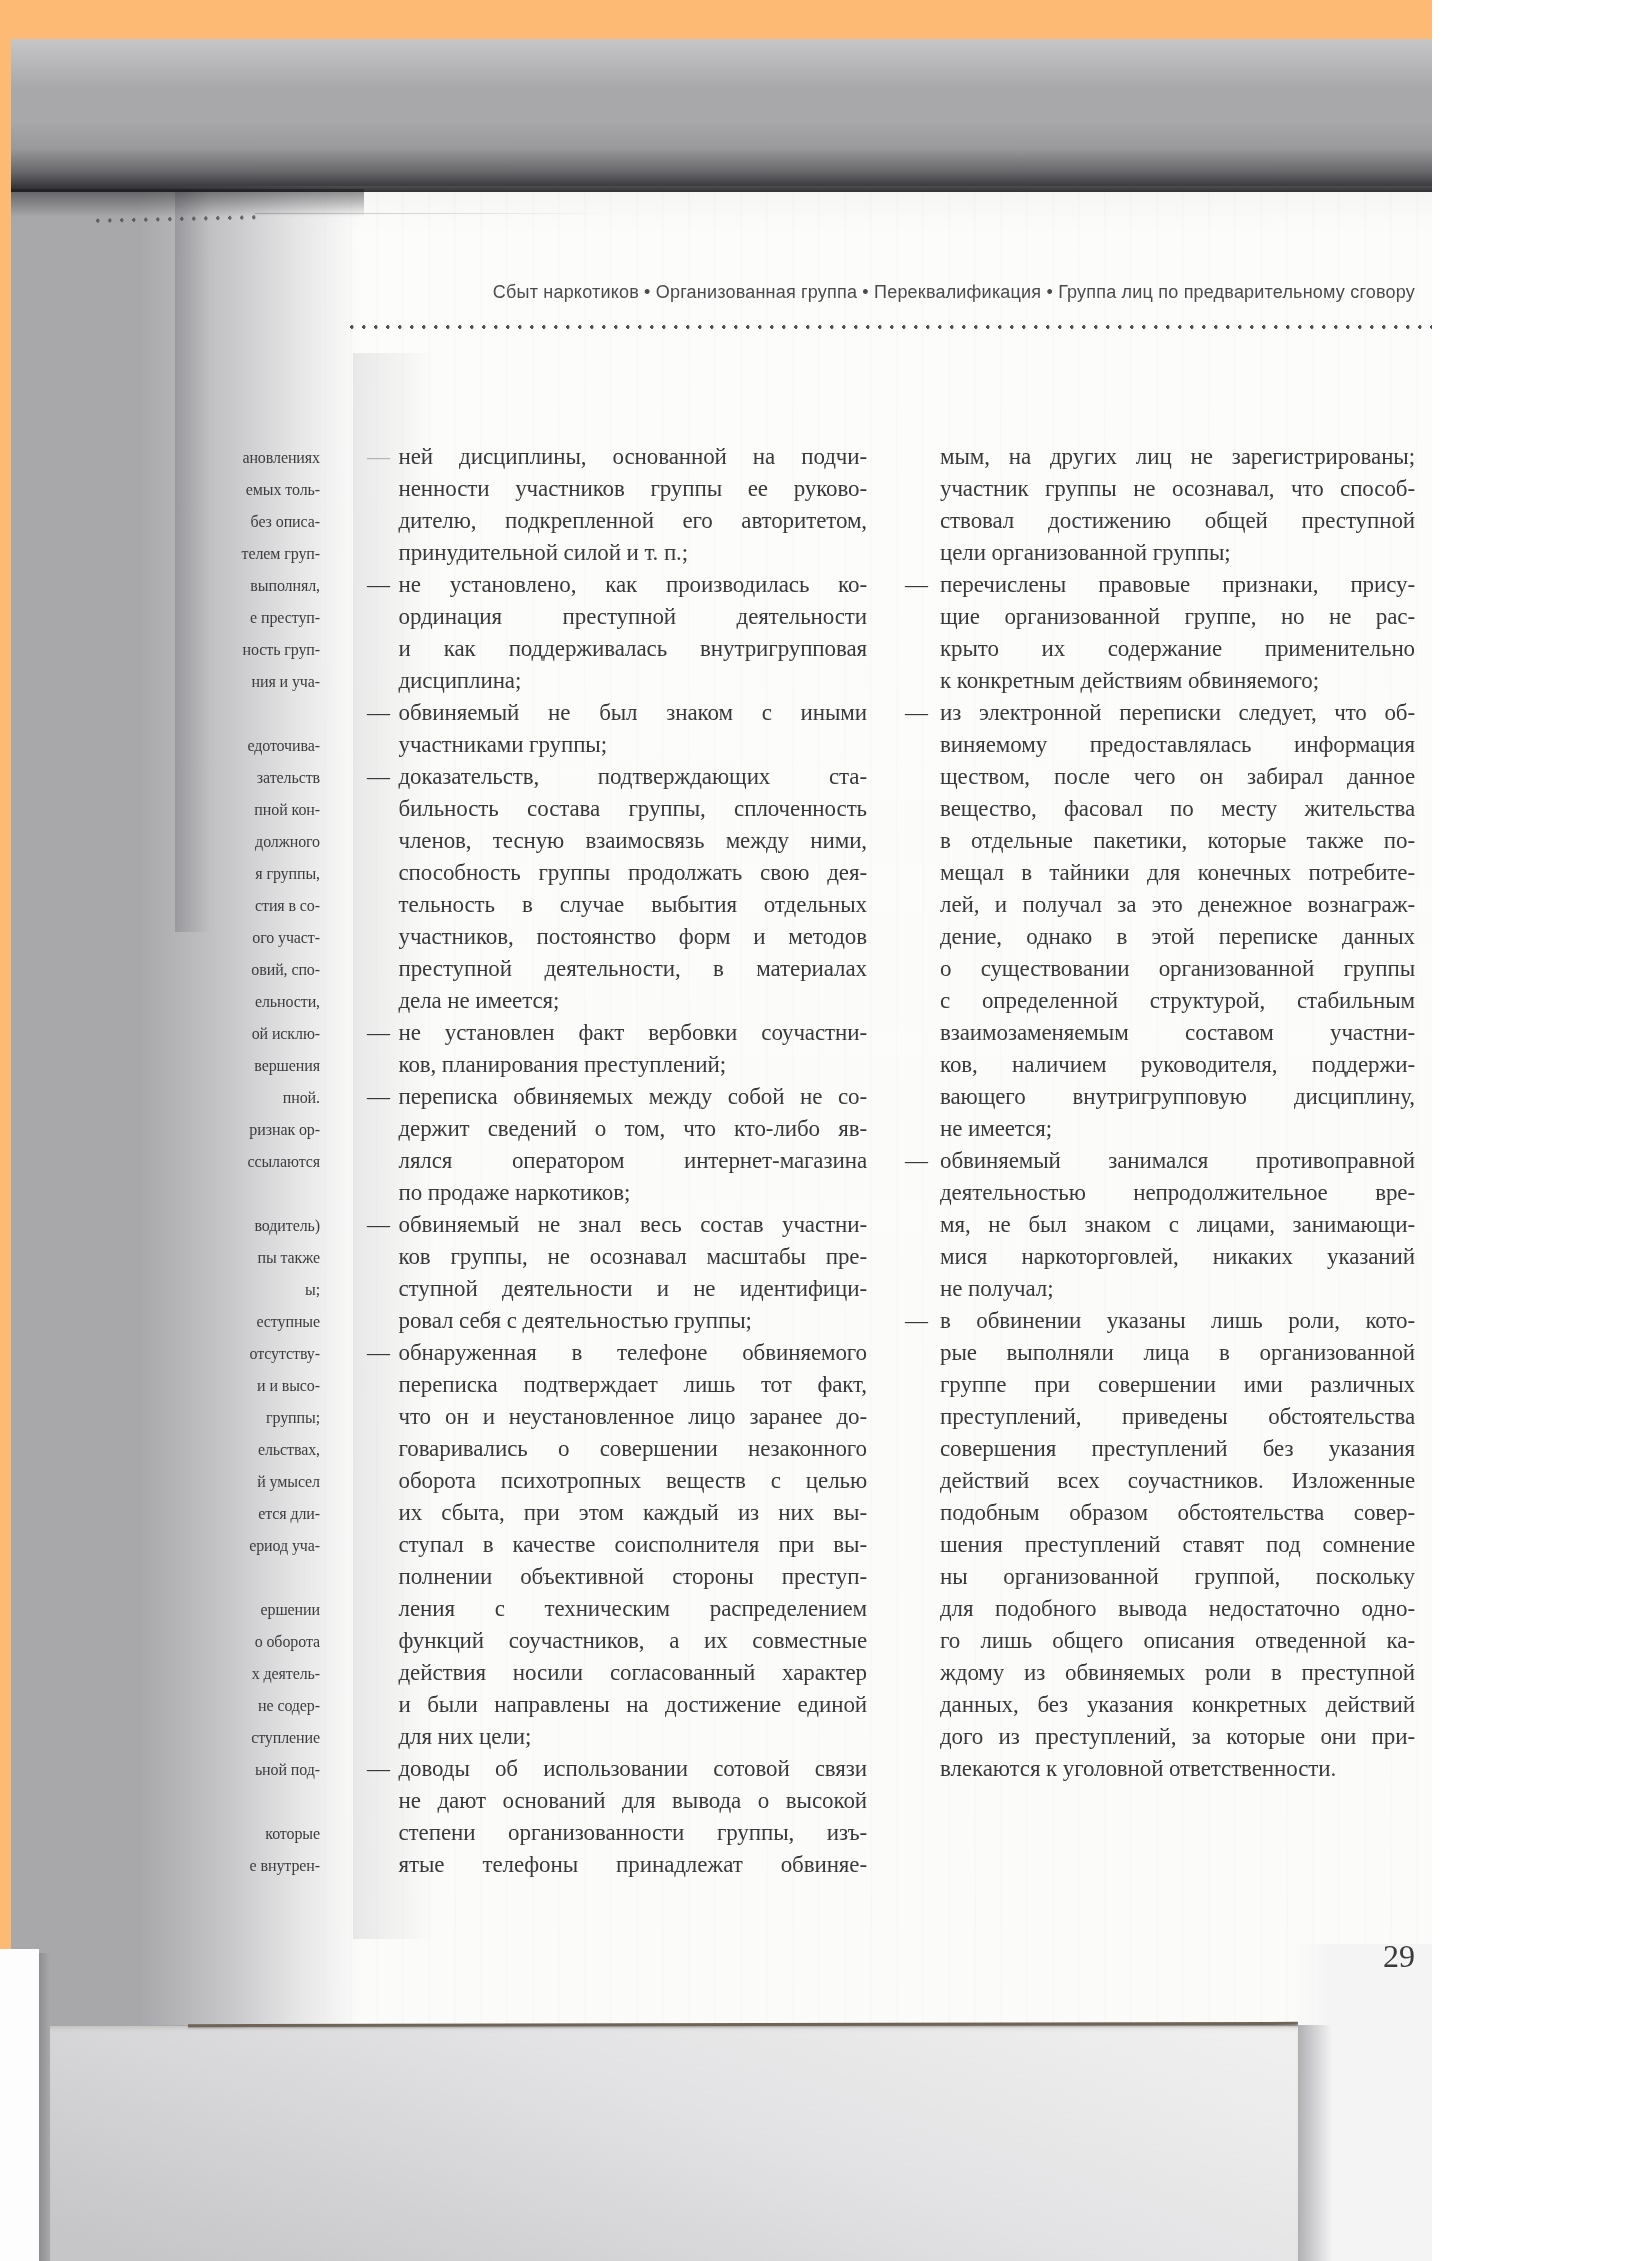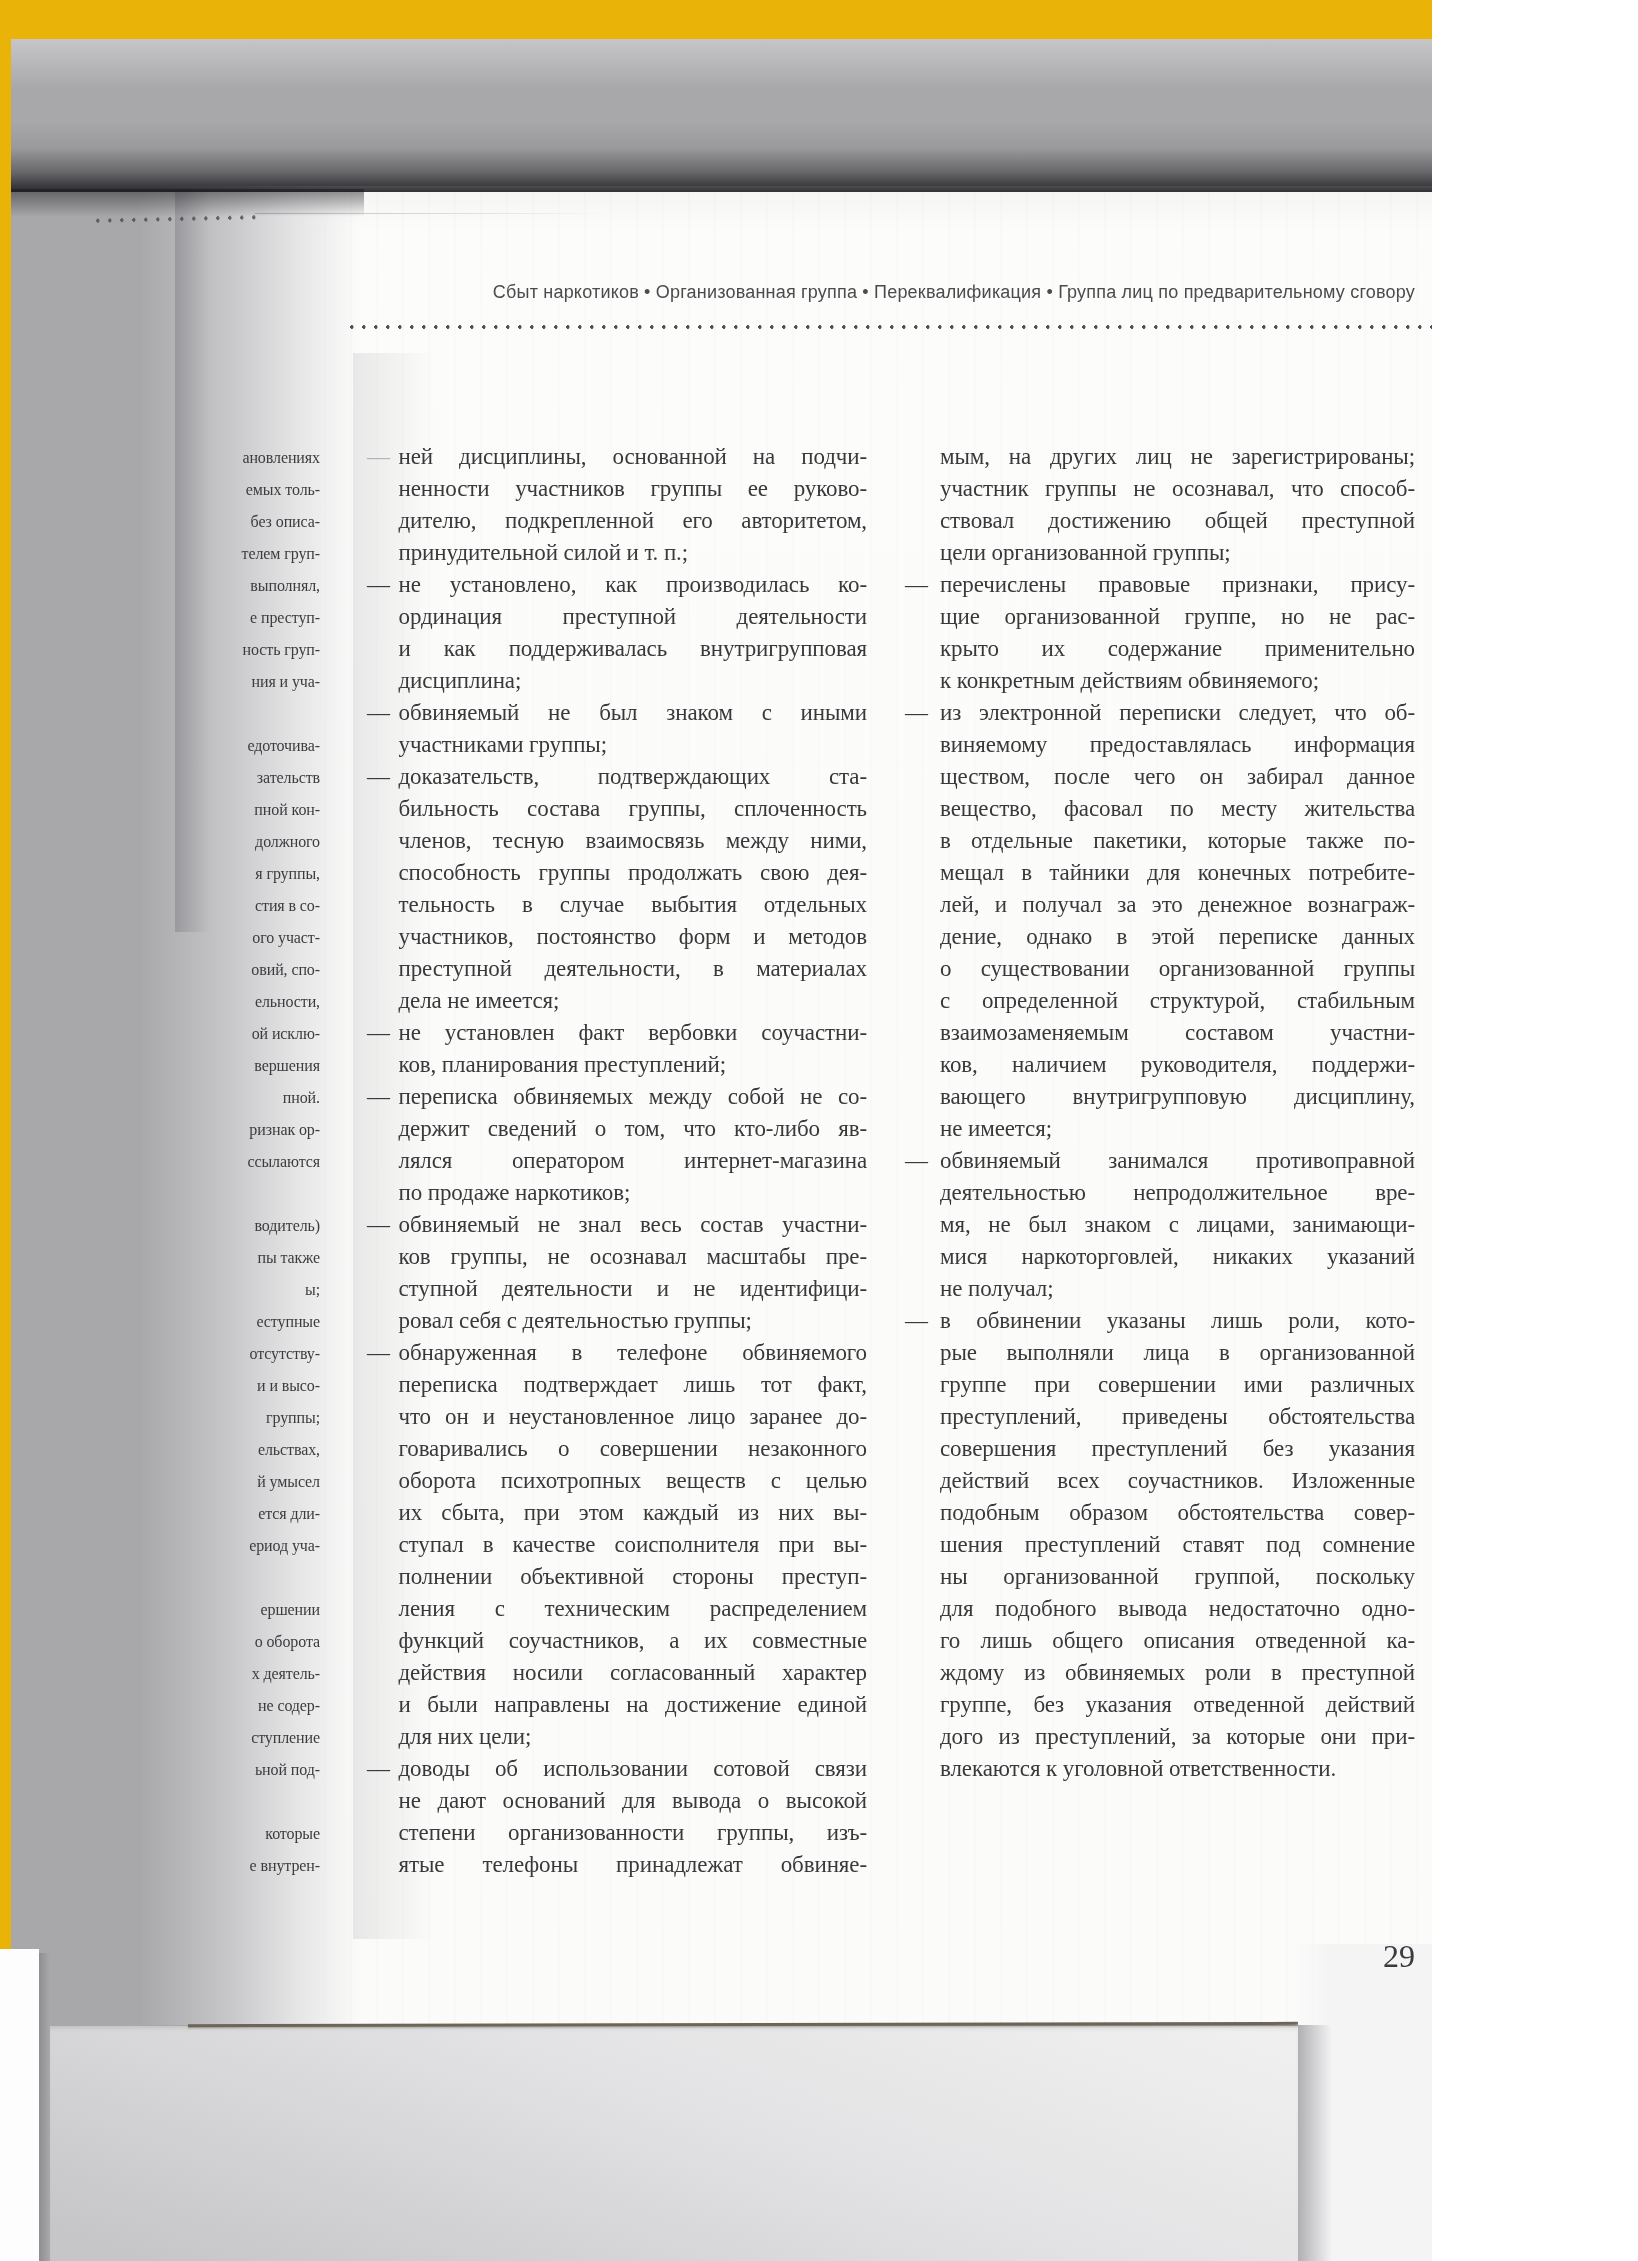--- a/index.html
+++ b/index.html
@@ -1,16 +1,16 @@
 <!DOCTYPE html>
 <html style="font-size:10px"><head>
 <meta charset="utf-8">
 <style>
   html,body{margin:0;padding:0;background:#ffffff;}
-  #canvas{position:relative;width:1432px;height:2261px;background:#eab308;overflow:hidden;
+  #canvas{position:relative;width:1432px;height:2261px;background:#fdba74;overflow:hidden;
           font-family:"Liberation Serif", serif;color:#39393b;}
   
   .slab{position:absolute;left:11.3px;top:39px;width:1507px;height:2222px;background:#a8a8ab;}
   .slab-top-fade{position:absolute;left:11.3px;top:39px;width:1507px;height:50px;
      background:linear-gradient(to bottom,#c6c6c8,rgba(198,198,200,0));}
   .tr-wash{position:absolute;left:1518px;top:39px;width:82px;height:189px;background:rgba(168,168,171,0.45);}
   .page{position:absolute;left:142px;top:186px;width:1364px;height:1839px;
      background:
        repeating-linear-gradient(90deg, rgba(0,0,0,0.012) 0 1.9px, rgba(0,0,0,0) 1.9px 26px),
        linear-gradient(to bottom,#f4f4f3 0,#fcfcfb 44px,#fbfbfa 100%);}
@@ -260,21 +260,21 @@
         <div class="ln">группе при совершении ими различных</div>
         <div class="ln">преступлений, приведены обстоятельства</div>
         <div class="ln">совершения преступлений без указания</div>
         <div class="ln">действий всех соучастников. Изложенные</div>
         <div class="ln">подобным образом обстоятельства совер-</div>
         <div class="ln">шения преступлений ставят под сомнение</div>
         <div class="ln">ны организованной группой, поскольку</div>
         <div class="ln">для подобного вывода недостаточно одно-</div>
         <div class="ln">го лишь общего описания отведенной ка-</div>
         <div class="ln">ждому из обвиняемых роли в преступной</div>
-        <div class="ln">группе, без указания отведенной действий</div>
+        <div class="ln">данных, без указания конкретных действий</div>
         <div class="ln">дого из преступлений, за которые они при-</div>
         <div class="ln last">влекаются к уголовной ответственности.</div>
       </div>
     </div>
 
   <div class="pagenum">29</div>
 </div>
 
 
 </body></html>

